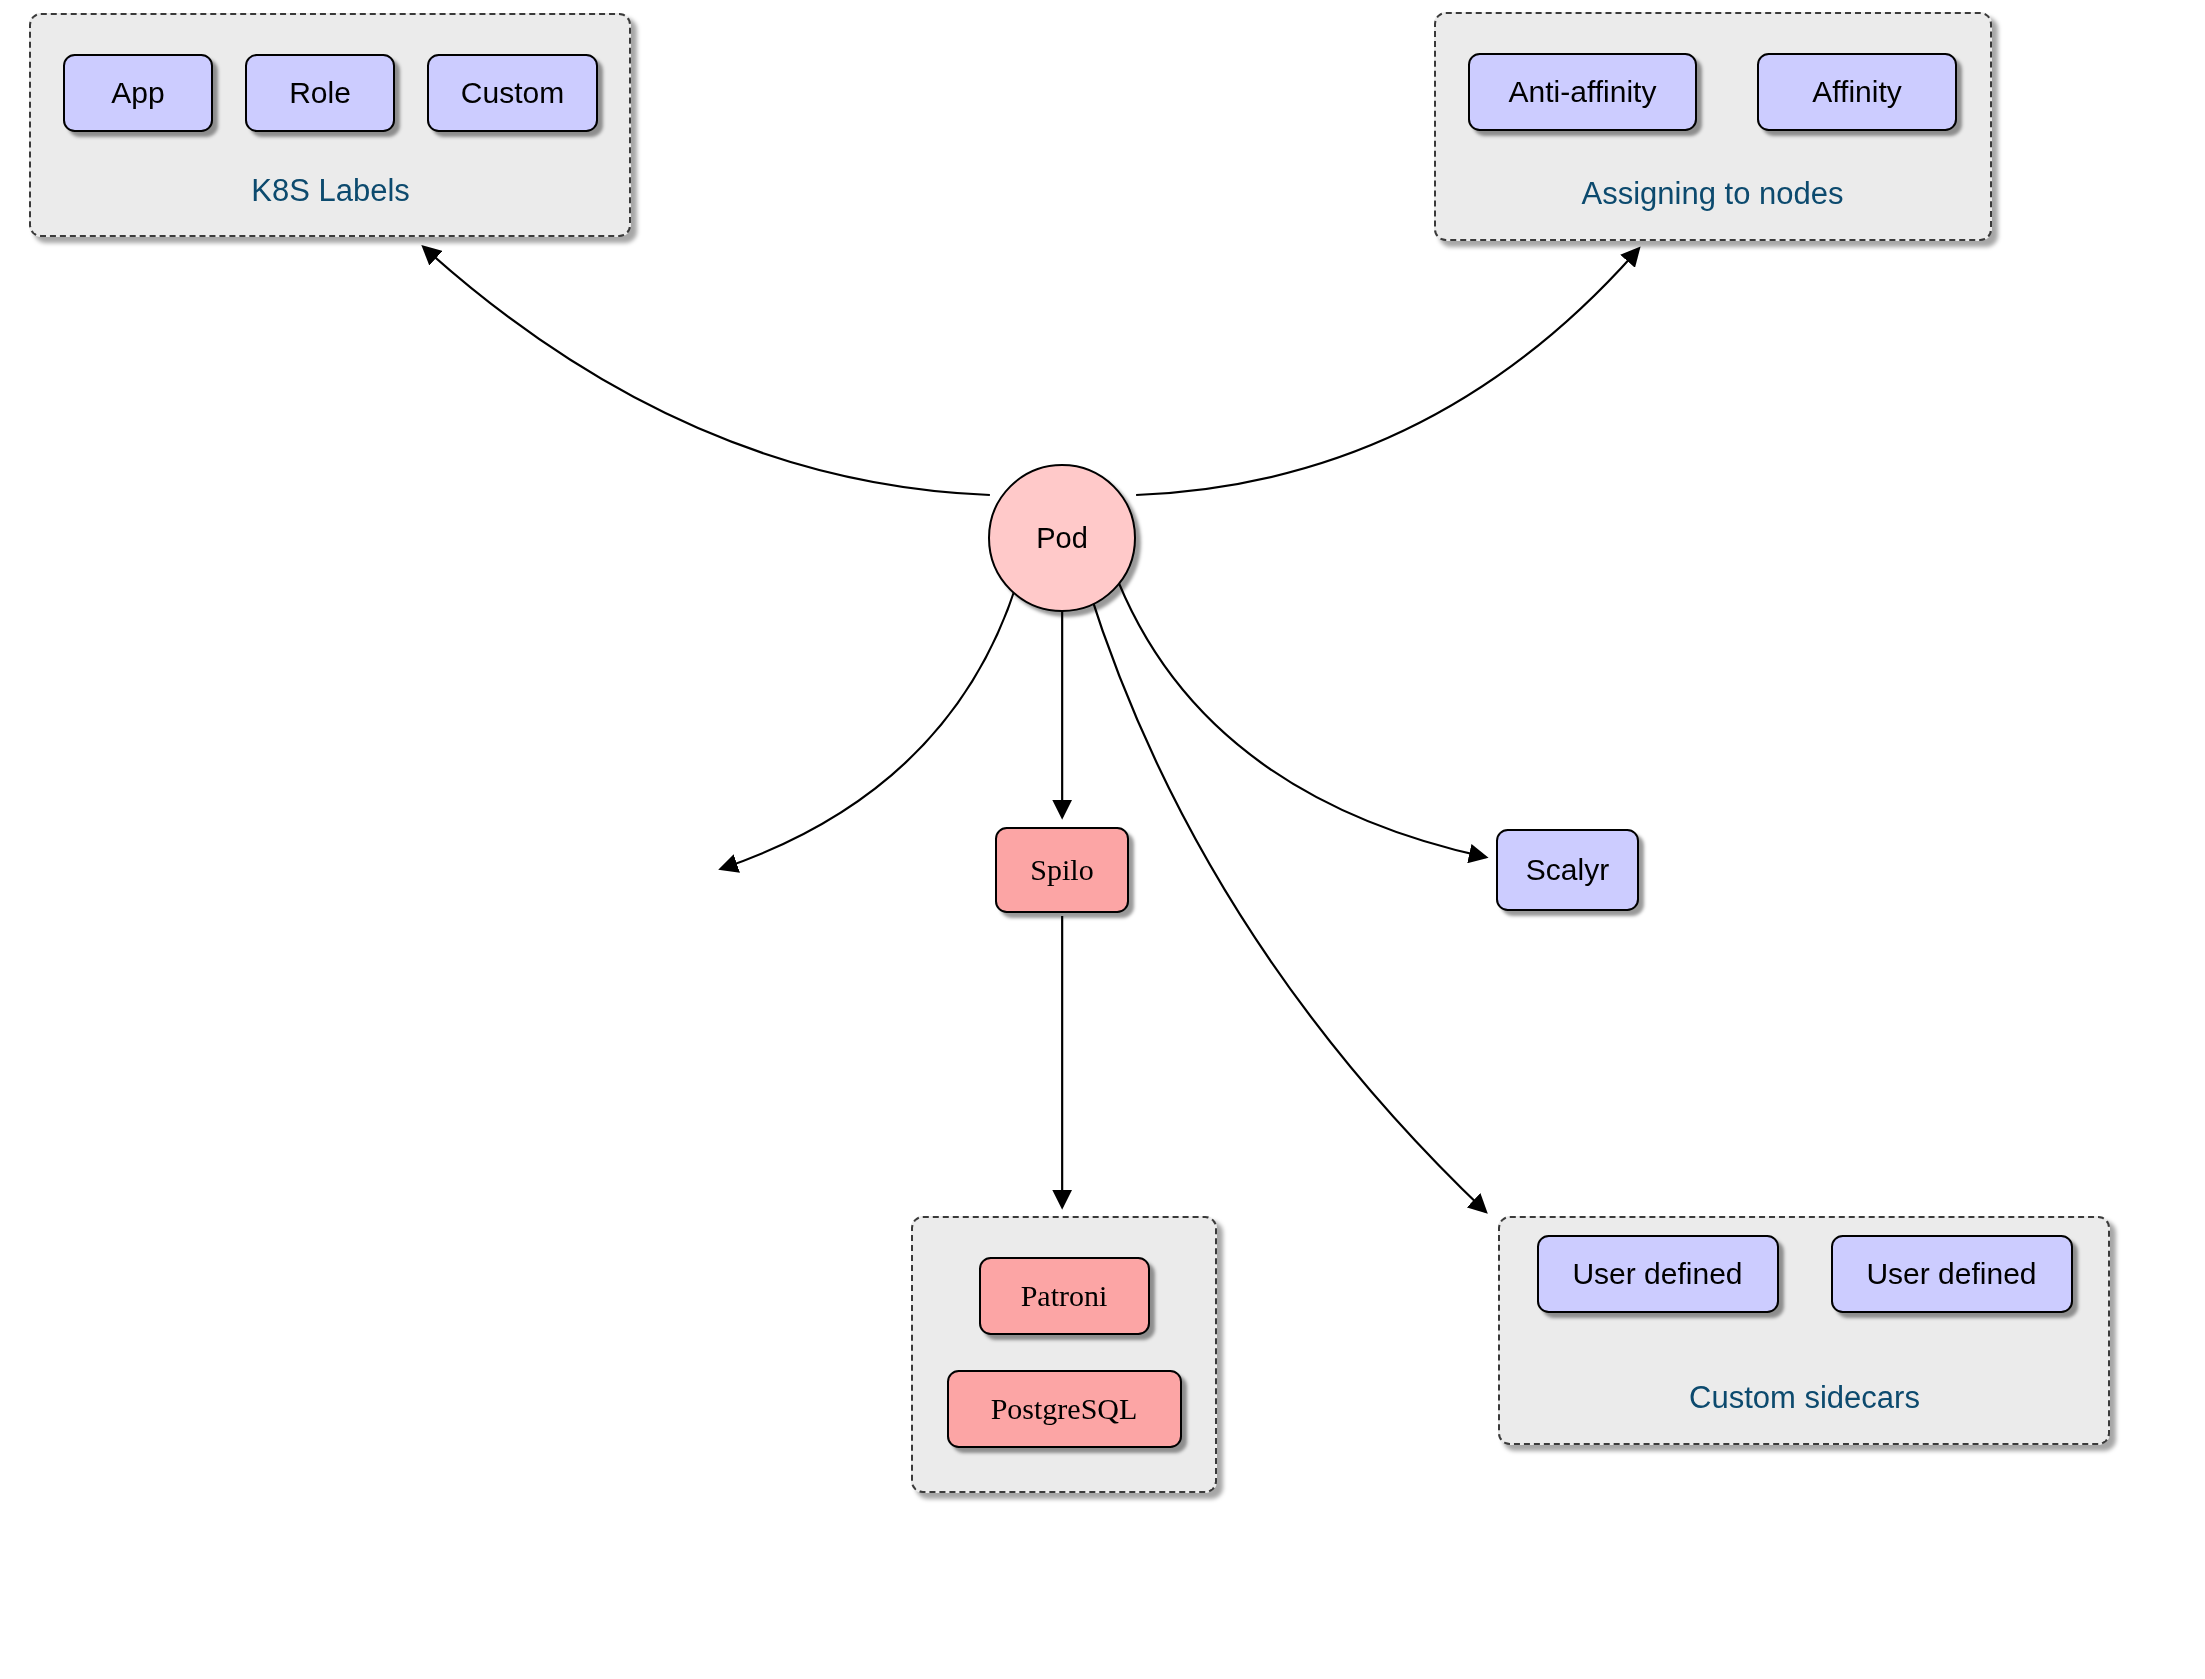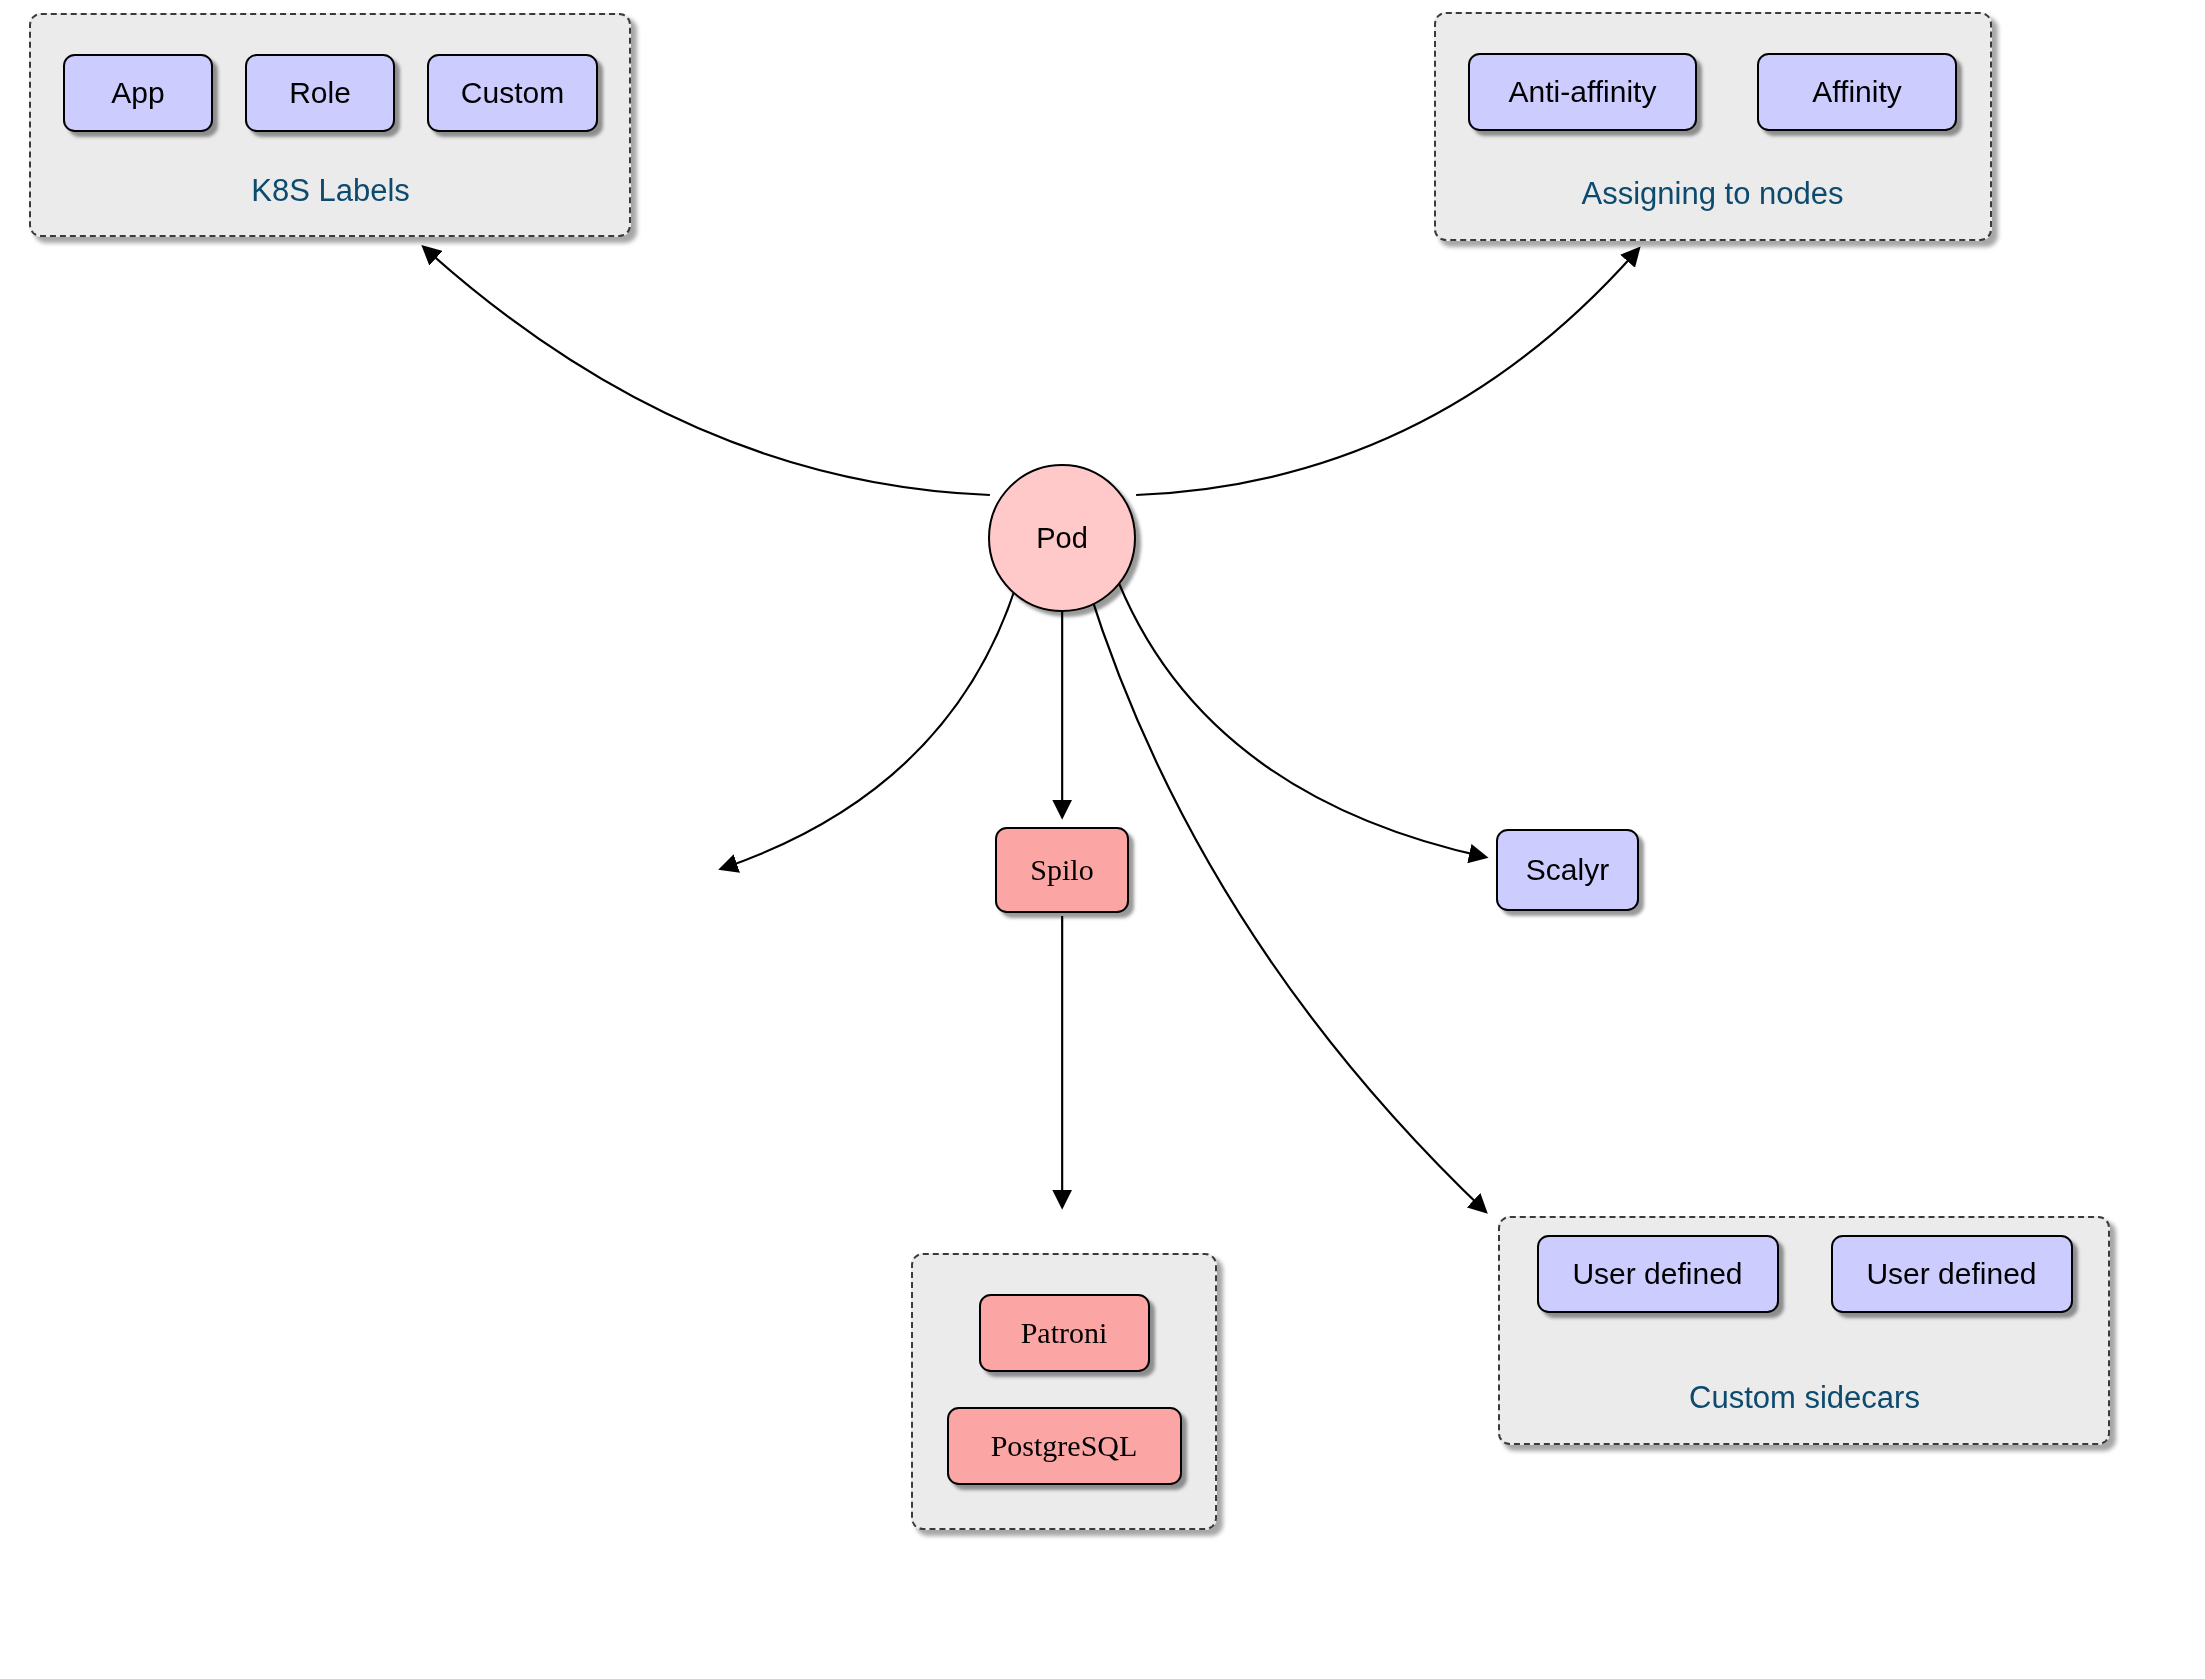--- a/index.html
+++ b/index.html
@@ -144,21 +144,21 @@
 
 
   <div class="node yellow float-node" style="left:995px; top:827px; width:134px; height:86px;">
     <span>Spilo</span>
   </div>
 
   <div class="node float-node" style="left:1496px; top:829px; width:143px; height:82px;">
     <span>Scalyr</span>
   </div>
 
-  <div class="container-box" style="left:911px; top:1216px; width:306px; height:277px; padding:39px 0 34px 0;margin-top:37px;">
+  <div class="container-box" style="left:911px; top:1216px; width:306px; height:277px; padding:39px 0 34px 0;">
     <div class="items-col" style="gap:35px;">
       <div class="node yellow" style="width:171px;">
         <span>Patroni</span>
       </div>
       <div class="node yellow" style="width:235px;">
         <span>PostgreSQL</span>
       </div>
     </div>
   </div>
 

